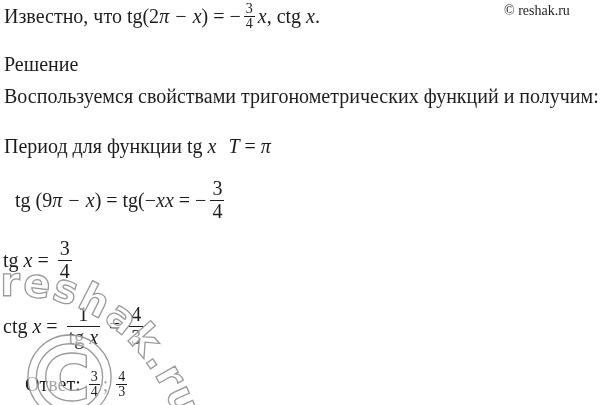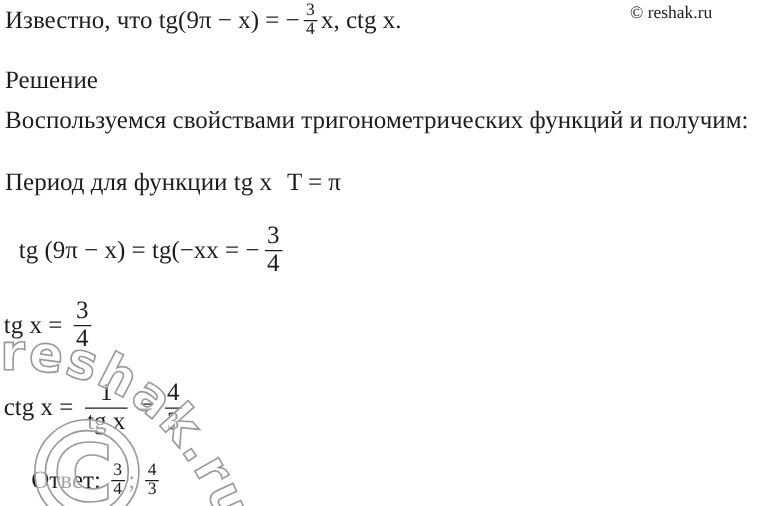--- a/index.html
+++ b/index.html
@@ -6,42 +6,42 @@
   body{
     width:616px;height:405px;overflow:hidden;
     background:#ffffff;
     font-family:"Liberation Serif","DejaVu Serif",serif;
     color:#1d1d1d;
   }
   .page{position:relative;width:616px;height:405px;background:#ffffff;}
   .line,.row{position:absolute;font-size:20px;white-space:nowrap;}
   .row{display:flex;align-items:center;}
   .line span,.row span{white-space:pre;}
-  .it{}
+  .it{font-style:italic;}
   .gapL{margin-left:12px;}
   .credit{font-size:14px;}
   .frac{display:inline-flex;flex-direction:column;align-items:center;
         line-height:1.08;margin:0 4px;text-align:center;}
   .frac .num{padding:0 2px;}
   .frac .den{border-top:1.5px solid #1d1d1d;padding:0 2px;}
   .frac.small{font-size:14px;line-height:1.02;margin:0 3px;}
   .frac.small .den{border-top-width:1px;}
   .wm{position:absolute;left:0;top:0;pointer-events:none;z-index:5;}
   .wmtext,.wmsym{
     font-family:"DejaVu Sans",sans-serif;font-weight:bold;
     fill:#ffffff;fill-opacity:0.6;stroke:#9a9a9a;stroke-width:1.3px;
   }
 </style>
 </head>
 <body>
 
 <div class="page">
 
   <div class="row" style="left:4px;top:2px;">
-      <span>Известно, что tg(9</span>
+      <span>Известно, что tg(2</span>
       <span class="it">π − x</span>
       <span>) = −</span>
       <span class="frac small"><span class="num">3</span><span class="den">4</span></span>
       <span class="it">x</span>
       <span>, ctg </span>
       <span class="it">x</span>
       <span>.</span>
     </div>
 
   <div class="line credit" style="left:504px;top:3px;">© reshak.ru</div>

